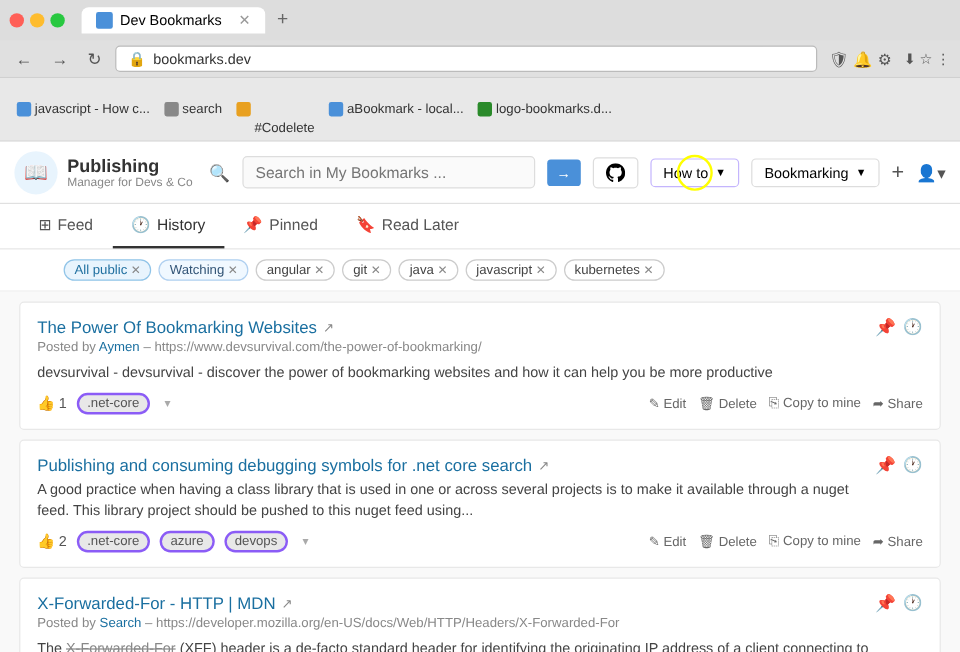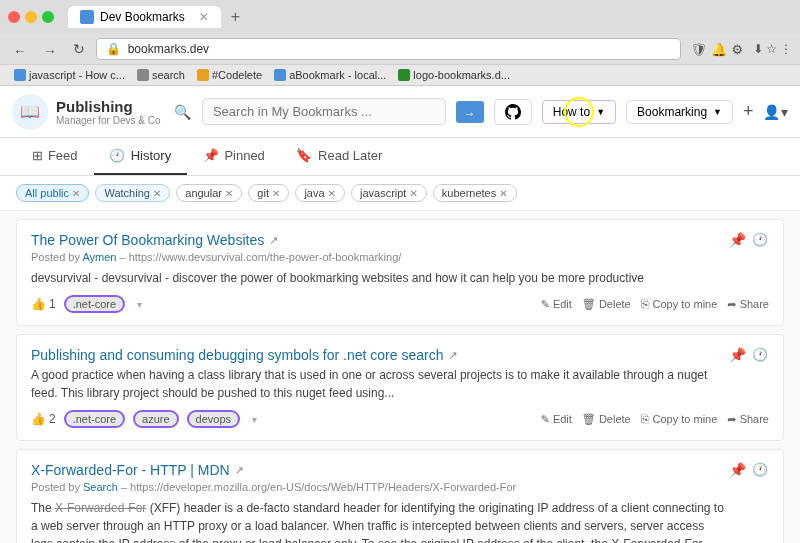--- a/index.html
+++ b/index.html
@@ -41,21 +41,21 @@
     .highlight-circle { position: absolute; width: 30px; height: 30px; border: 2px solid #ffff00; border-radius: 50%; top: 50%; left: 50%; transform: translate(-50%, -50%); pointer-events: none; }
 
     
     .tabs { background: #fff; border-bottom: 1px solid #e0e0e0; padding: 0 16px; display: flex; gap: 0; }
     .tab { padding: 10px 16px; font-size: 13px; color: #555; cursor: pointer; display: flex; align-items: center; gap: 5px; border-bottom: 2px solid transparent; }
     .tab.active { color: #333; border-bottom-color: #333; font-weight: 500; }
 
     
     .filters { background: #fff; padding: 8px 16px; display: flex; gap: 6px; flex-wrap: wrap; align-items: center; border-bottom: 1px solid #eee; }
     .filter-tag { padding: 2px 8px; border-radius: 12px; font-size: 11px; cursor: pointer; border: 1px solid #ddd; display: flex; align-items: center; gap: 3px; }
-    .filter-tag.active-blue { background: #e8f4fd; border-color: #90c4e8; color: #2070a0; }
+    .filter-tag.active-blue { background: #e8f4fd; border-color: #90c4e8; color: #2070a0; margin-left: 37px; }
     .filter-tag.watching { background: #f0f8ff; border-color: #b0d0f0; color: #357; }
     .filter-tag.regular { background: #fff; border-color: #ccc; color: #444; }
     .filter-tag .x { color: #888; font-size: 10px; }
 
     
     .content { background: #f9f9f9; overflow-y: auto; height: calc(543px - 52px - 48px - 38px - 36px); }
 
     
     .bookmark-card { background: #fff; margin: 8px 16px; border: 1px solid #e8e8e8; border-radius: 4px; padding: 12px 14px; }
     .bookmark-title { color: #1a6fa0; font-size: 14px; font-weight: 400; margin-bottom: 3px; display: flex; align-items: center; gap: 5px; }
@@ -121,21 +121,21 @@
     <div class="bookmark-item">
       <div class="bk-icon" style="background:#4a90d9;width:12px;height:12px;border-radius:2px;"></div>
       <span style="font-size:11px;">javascript - How c...</span>
     </div>
     <div class="bookmark-item">
       <div class="bk-icon" style="background:#888;width:12px;height:12px;border-radius:2px;"></div>
       <span style="font-size:11px;">search</span>
     </div>
     <div class="bookmark-item">
       <div class="bk-icon" style="background:#e8a020;width:12px;height:12px;border-radius:2px;"></div>
-      <span style="font-size:11px;">#Codelete</span>
+      <span style="font-size:11px;margin-top:32px;">#Codelete</span>
     </div>
     <div class="bookmark-item">
       <div class="bk-icon" style="background:#4a90d9;width:12px;height:12px;border-radius:2px;"></div>
       <span style="font-size:11px;">aBookmark - local...</span>
     </div>
     <div class="bookmark-item">
       <div class="bk-icon" style="background:#2a8a2a;width:12px;height:12px;border-radius:2px;"></div>
       <span style="font-size:11px;">logo-bookmarks.d...</span>
     </div>
   </div>

